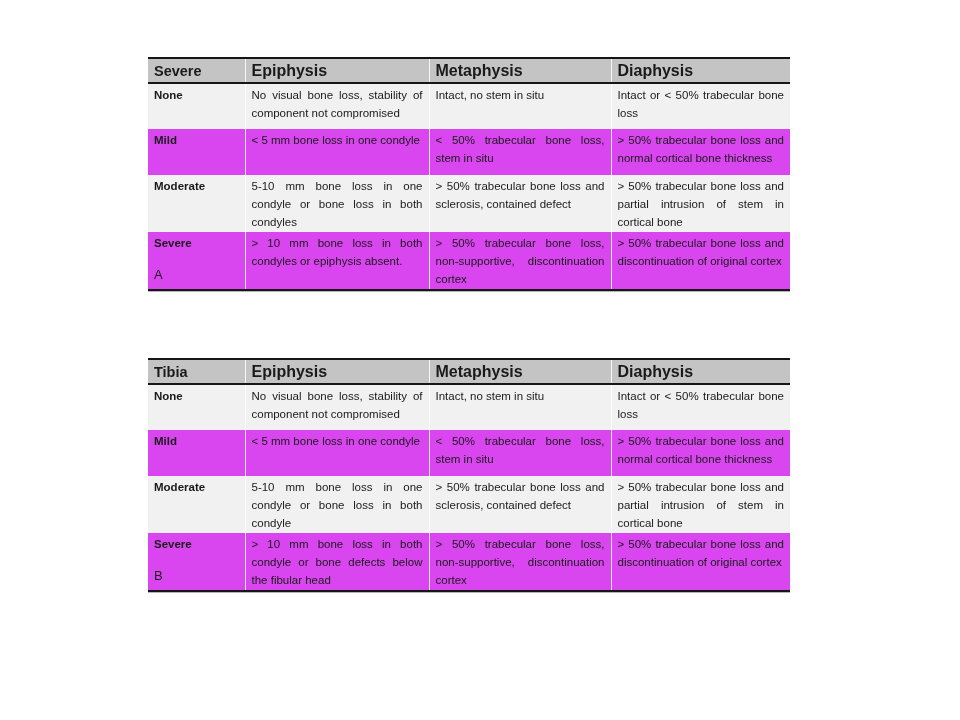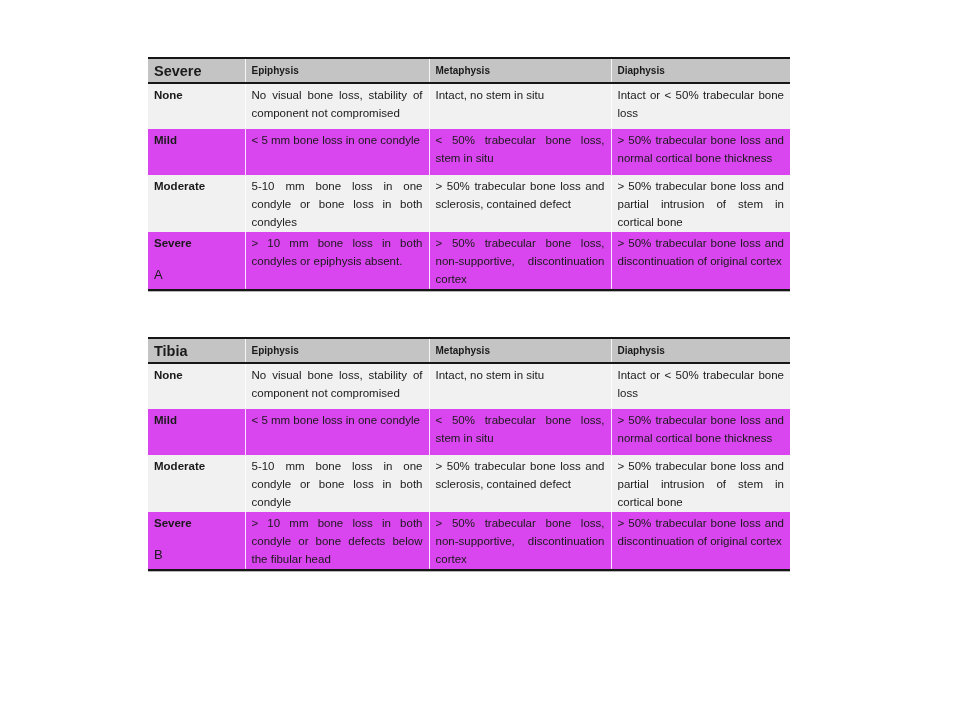--- a/index.html
+++ b/index.html
@@ -18,30 +18,30 @@
     position: absolute;
     left: 148px;
     width: 642px;
     border-collapse: collapse;
     table-layout: fixed;
     border-top: 2px solid #161616;
     border-bottom: 2px solid #161616;
     box-shadow: 0 1px 0 #b5b5b5;
   }
   #femur-table { top: 57px; }
-  #tibia-table { top: 337px; }
+  #tibia-table { top: 358px; }
 
   .bl-table thead tr { height: 25px; }
   .bl-table thead th {
     background: #c4c4c4;
     border-bottom: 2px solid #161616;
     text-align: left;
     vertical-align: middle;
     padding: 0 6px;
-    font-size: 10px;
+    font-size: 16px;
     font-weight: bold;
   }
   .bl-table thead th.title-cell {
     font-size: 14.5px;
   }
   .bl-table th:not(:last-child),
   .bl-table td:not(:last-child) {
     border-right: 1px solid rgba(255,255,255,0.85);
   }
 

